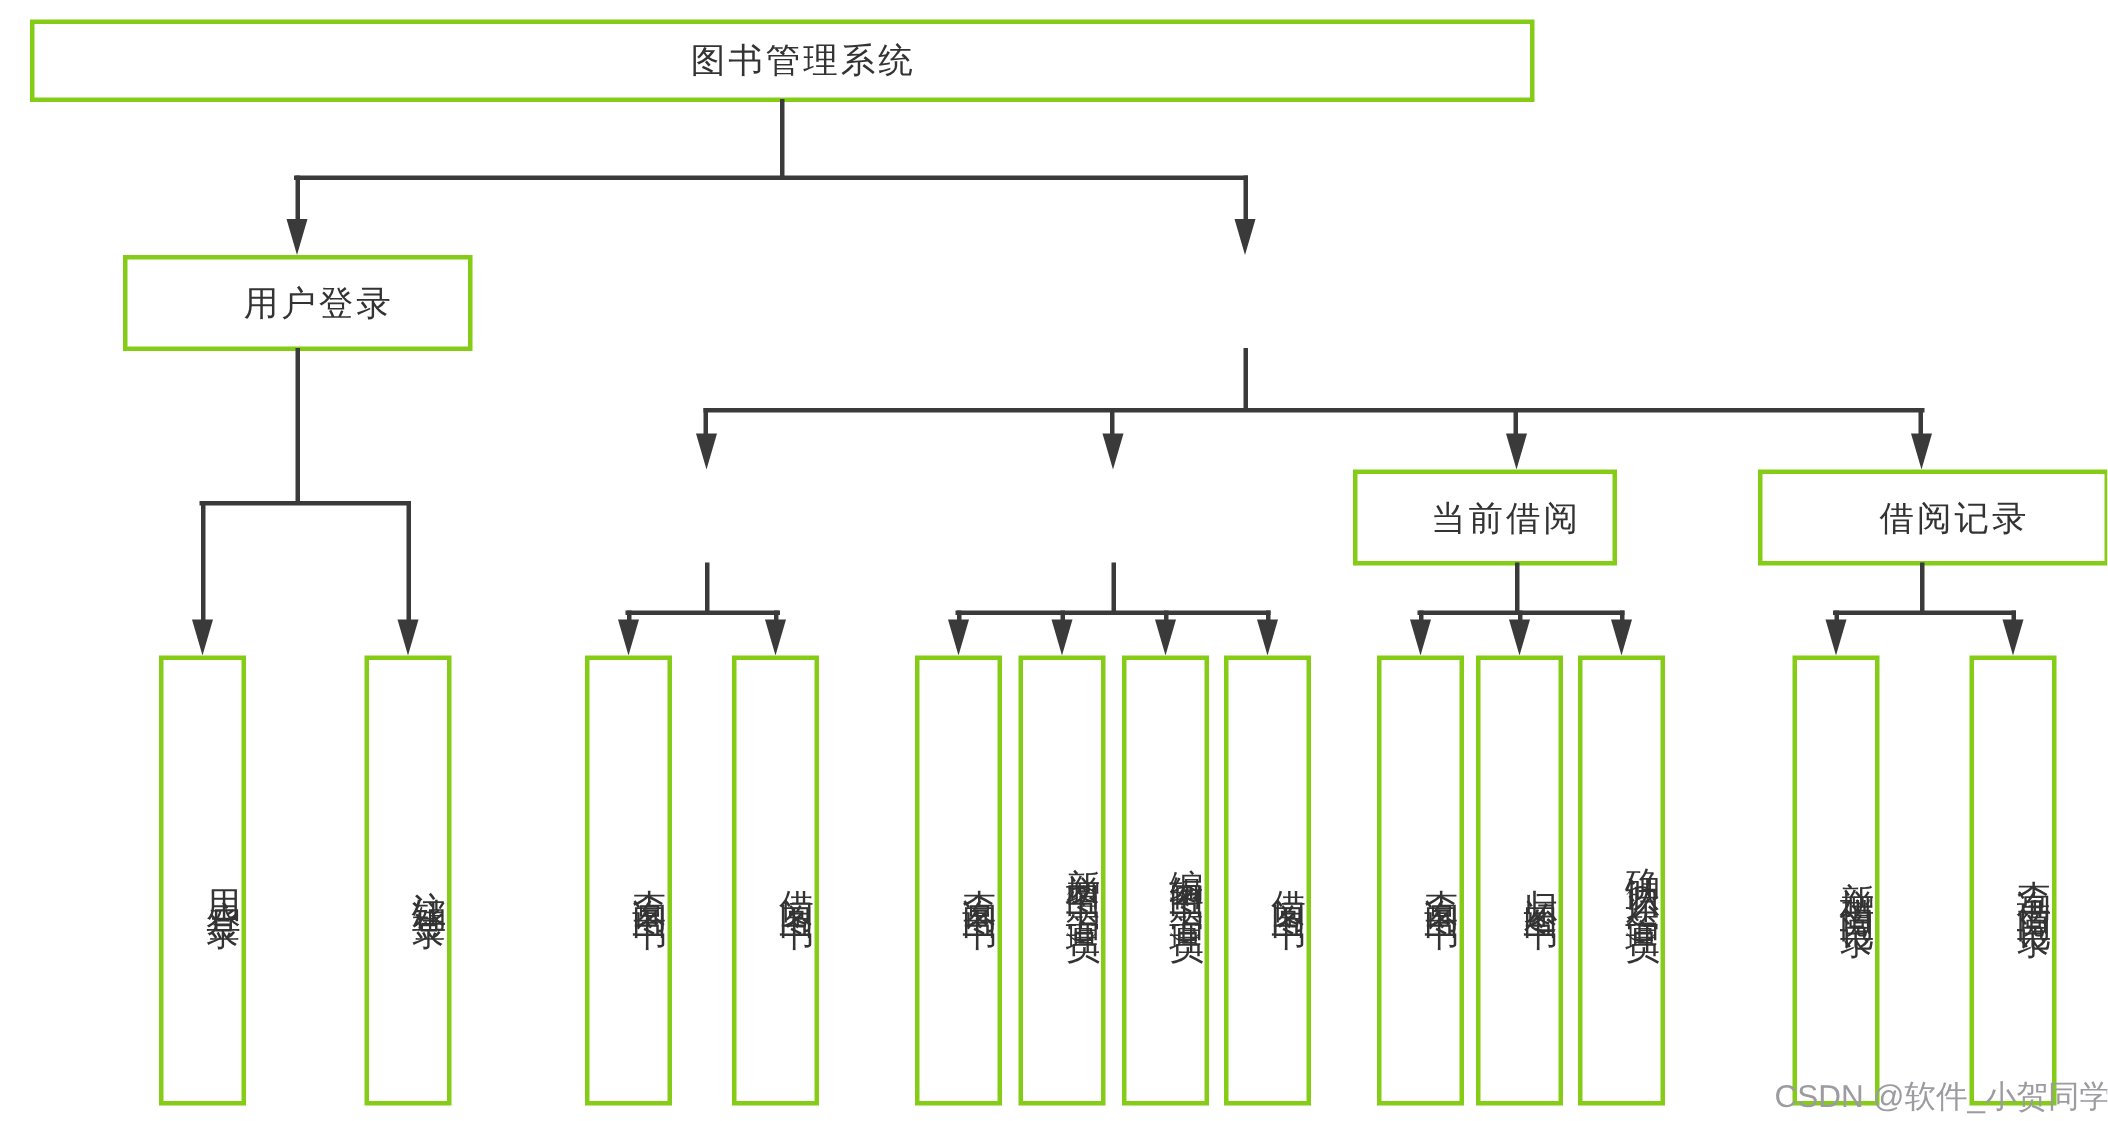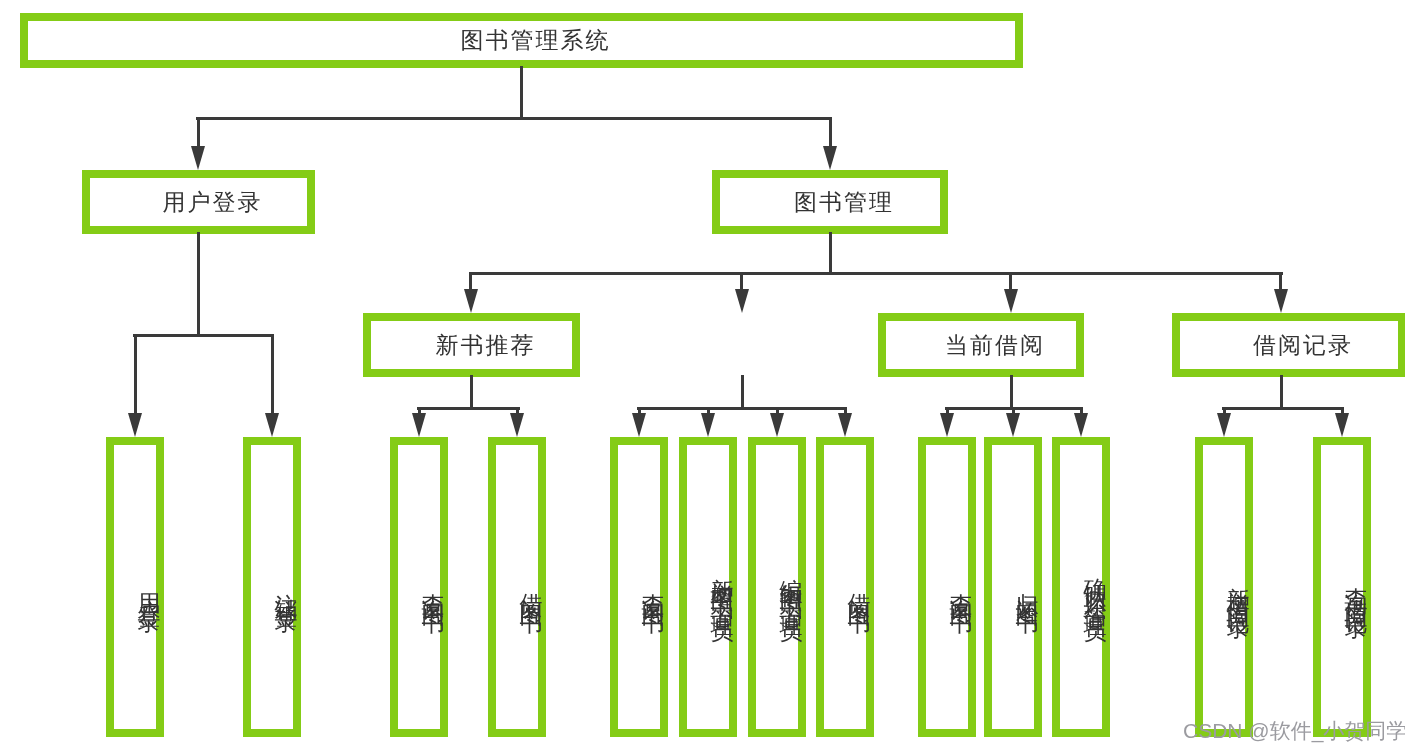--- a/index.html
+++ b/index.html
@@ -1,21 +1,21 @@
 <!DOCTYPE html>
 <html><head>
 <meta charset="utf-8">
 <style>
   html,body{margin:0;padding:0;background:#fff;}
   .canvas{
     position:relative;width:1405px;height:747px;background:#ffffff;
     font-family:"Liberation Sans","DejaVu Sans",sans-serif;overflow:hidden;
   }
   .box{
-    position:absolute;box-sizing:border-box;border:8px solid #84cc16;background:#ffffff;
+    position:absolute;box-sizing:border-box;border:3px solid #84cc16;background:#ffffff;
     display:flex;align-items:center;justify-content:center;color:#333333;padding-left:28px;
   }
   .hlabel{font-size:23px;letter-spacing:2px;color:#333333;white-space:nowrap;}
   .vtext{
     writing-mode:vertical-rl;text-orientation:upright;
     font-size:23px;letter-spacing:6px;color:#333333;line-height:1;
   }
   .vline{position:absolute;width:3px;background:#3a3a3a;}
   .hline{position:absolute;height:3px;background:#3a3a3a;}
   .arrow{
@@ -40,46 +40,40 @@
   <div class="vline" style="left:520px;top:66px;height:52px;"></div>
   <div class="hline" style="left:196px;top:117px;width:636px;"></div>
   <div class="vline" style="left:197px;top:117px;height:33px;"></div>
   <div class="arrow" style="left:191px;top:146px;"></div>
   <div class="vline" style="left:829px;top:117px;height:33px;"></div>
   <div class="arrow" style="left:823px;top:146px;"></div>
 
   <div class="box" style="left:82px;top:170px;width:233px;height:64px;">
     <span class="hlabel">用户登录</span>
   </div>
-  <div class="box" style="left:712px;top:170px;width:236px;height:64px;">
-    <span class="hlabel">图书管理</span>
-  </div>
 
   <div class="vline" style="left:197px;top:232px;height:104px;"></div>
   <div class="hline" style="left:133px;top:334px;width:141px;"></div>
   <div class="vline" style="left:134px;top:334px;height:84px;"></div>
   <div class="arrow" style="left:128px;top:413px;"></div>
   <div class="vline" style="left:271px;top:334px;height:84px;"></div>
   <div class="arrow" style="left:265px;top:413px;"></div>
 
   <div class="vline" style="left:829px;top:232px;height:42px;"></div>
   <div class="hline" style="left:469px;top:272px;width:814px;"></div>
   <div class="vline" style="left:469px;top:272px;height:20px;"></div>
   <div class="arrow" style="left:464px;top:289px;"></div>
   <div class="vline" style="left:740px;top:272px;height:20px;"></div>
   <div class="arrow" style="left:735px;top:289px;"></div>
   <div class="vline" style="left:1009px;top:272px;height:20px;"></div>
   <div class="arrow" style="left:1004px;top:289px;"></div>
   <div class="vline" style="left:1279px;top:272px;height:20px;"></div>
   <div class="arrow" style="left:1274px;top:289px;"></div>
 
-  <div class="box" style="left:363px;top:313px;width:217px;height:64px;">
-    <span class="hlabel">新书推荐</span>
-  </div>
-  <div class="box" style="left:878px;top:313px;width:206px;height:64px;">
+  <div class="box" style="left:902px;top:313px;width:176px;height:64px;">
     <span class="hlabel">当前借阅</span>
   </div>
   <div class="box" style="left:1172px;top:313px;width:234px;height:64px;">
     <span class="hlabel">借阅记录</span>
   </div>
 
   <div class="vline" style="left:470px;top:375px;height:34px;"></div>
   <div class="hline" style="left:417px;top:407px;width:103px;"></div>
   <div class="vline" style="left:418px;top:407px;height:10px;"></div>
   <div class="arrow" style="left:412px;top:413px;"></div>

